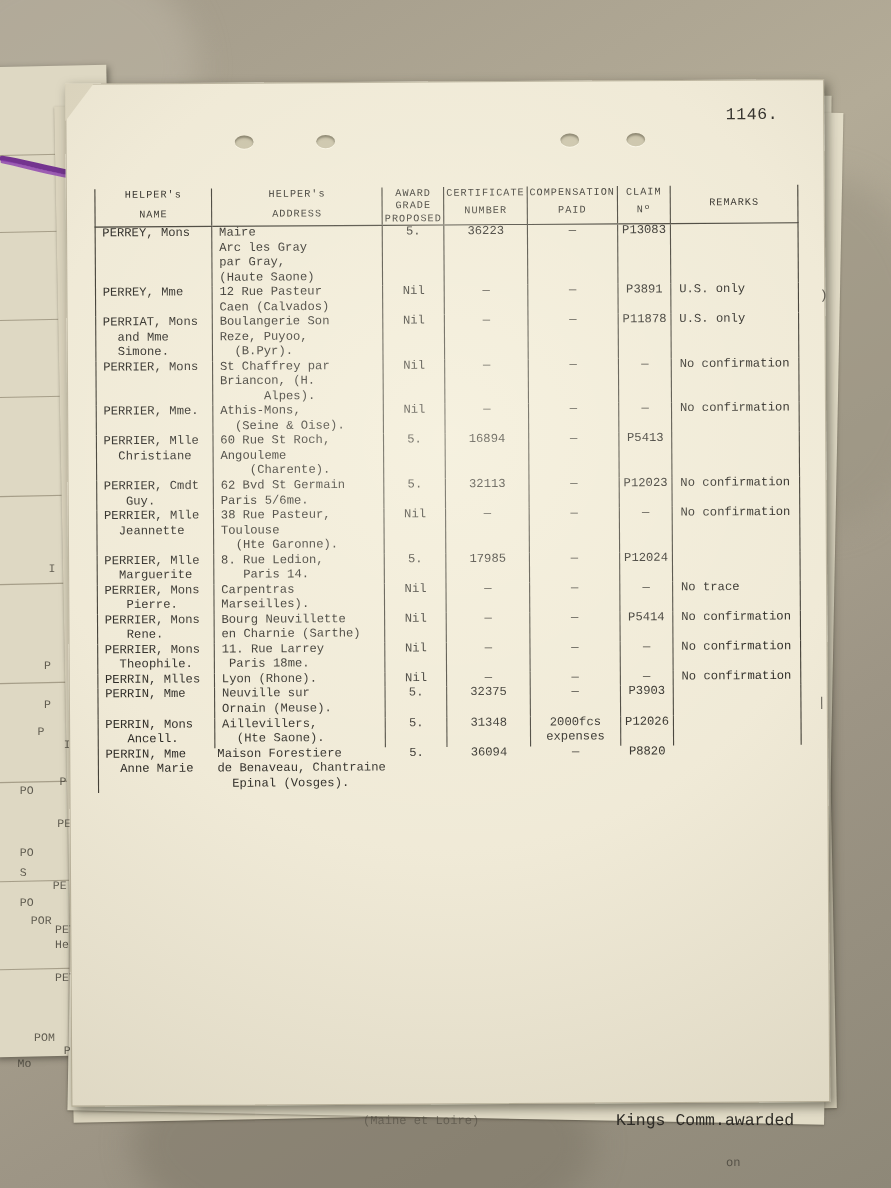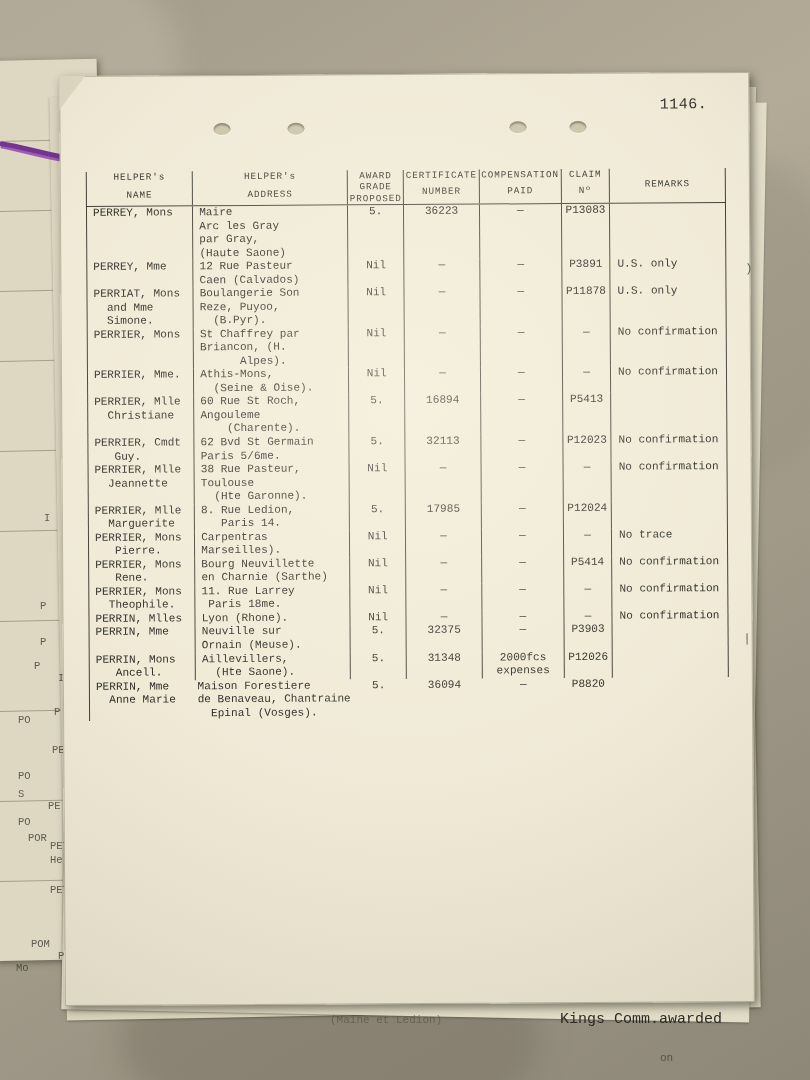--- a/index.html
+++ b/index.html
@@ -511,17 +511,17 @@
           <td class="c">36094</td>
           <td class="c">—</td>
           <td class="c">P8820</td>
           <td class="rem"></td>
         </tr>
 
       </tbody>
     </table>
   </div>
 
-  <div class="footer-ghost">(Maine et Ledion)</div>
+  <div class="footer-ghost">(Maine et Loire)</div>
   <div class="footer-kings">Kings Comm.awarded</div>
   <div class="footer-on">on</div>
 
 </div>
 
 </body></html>

